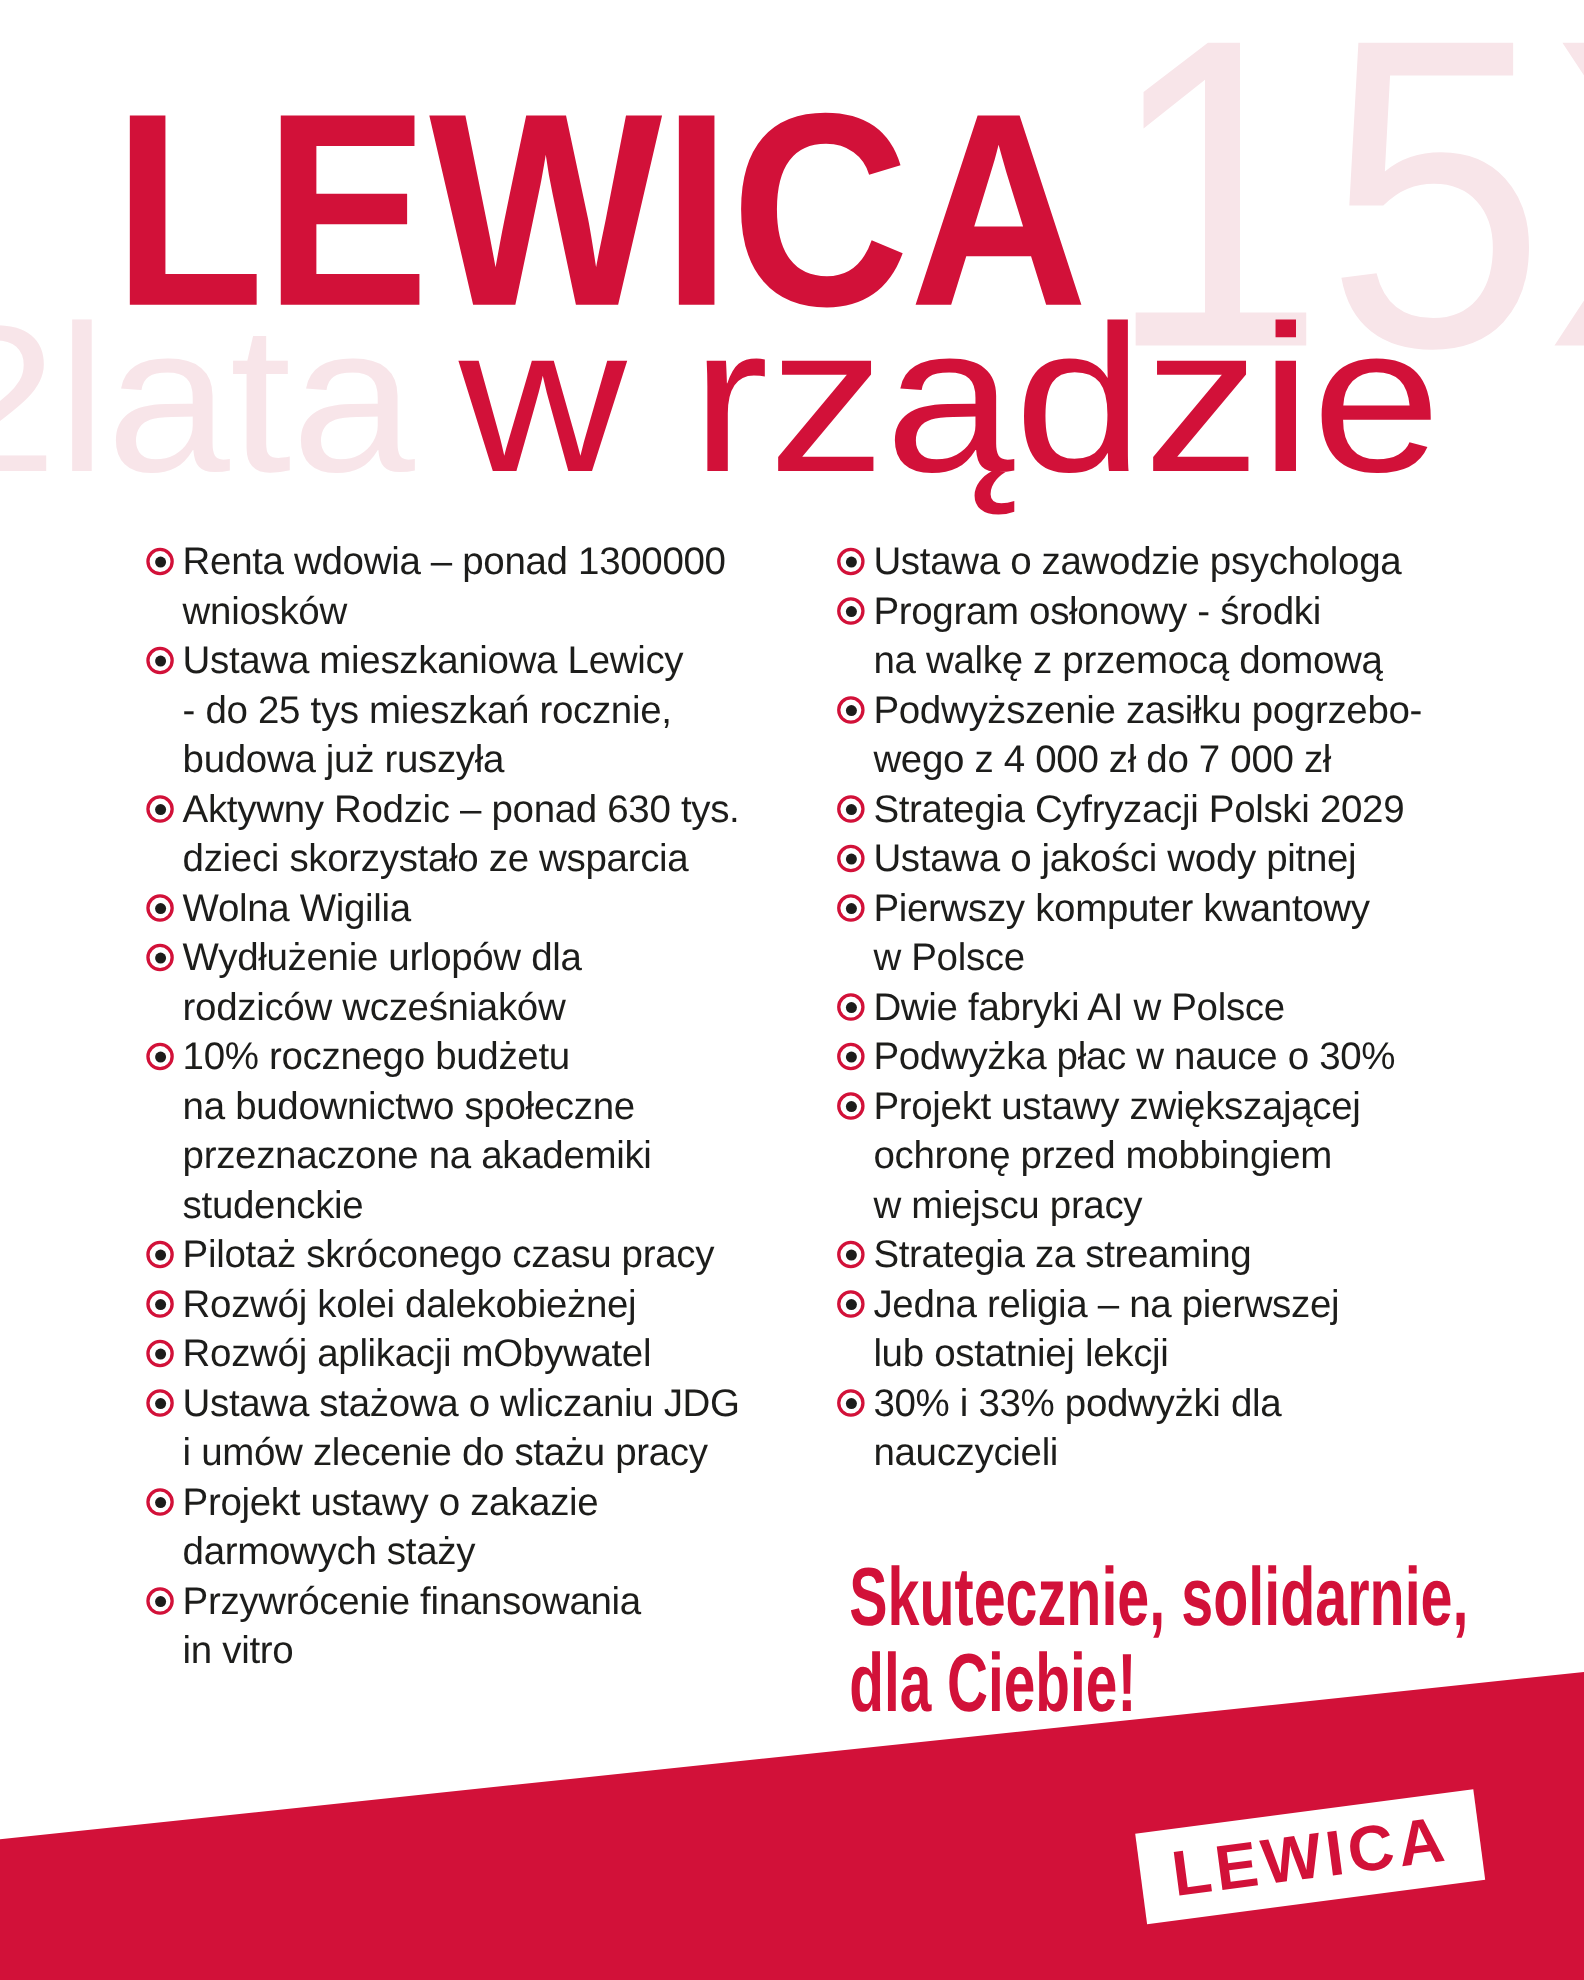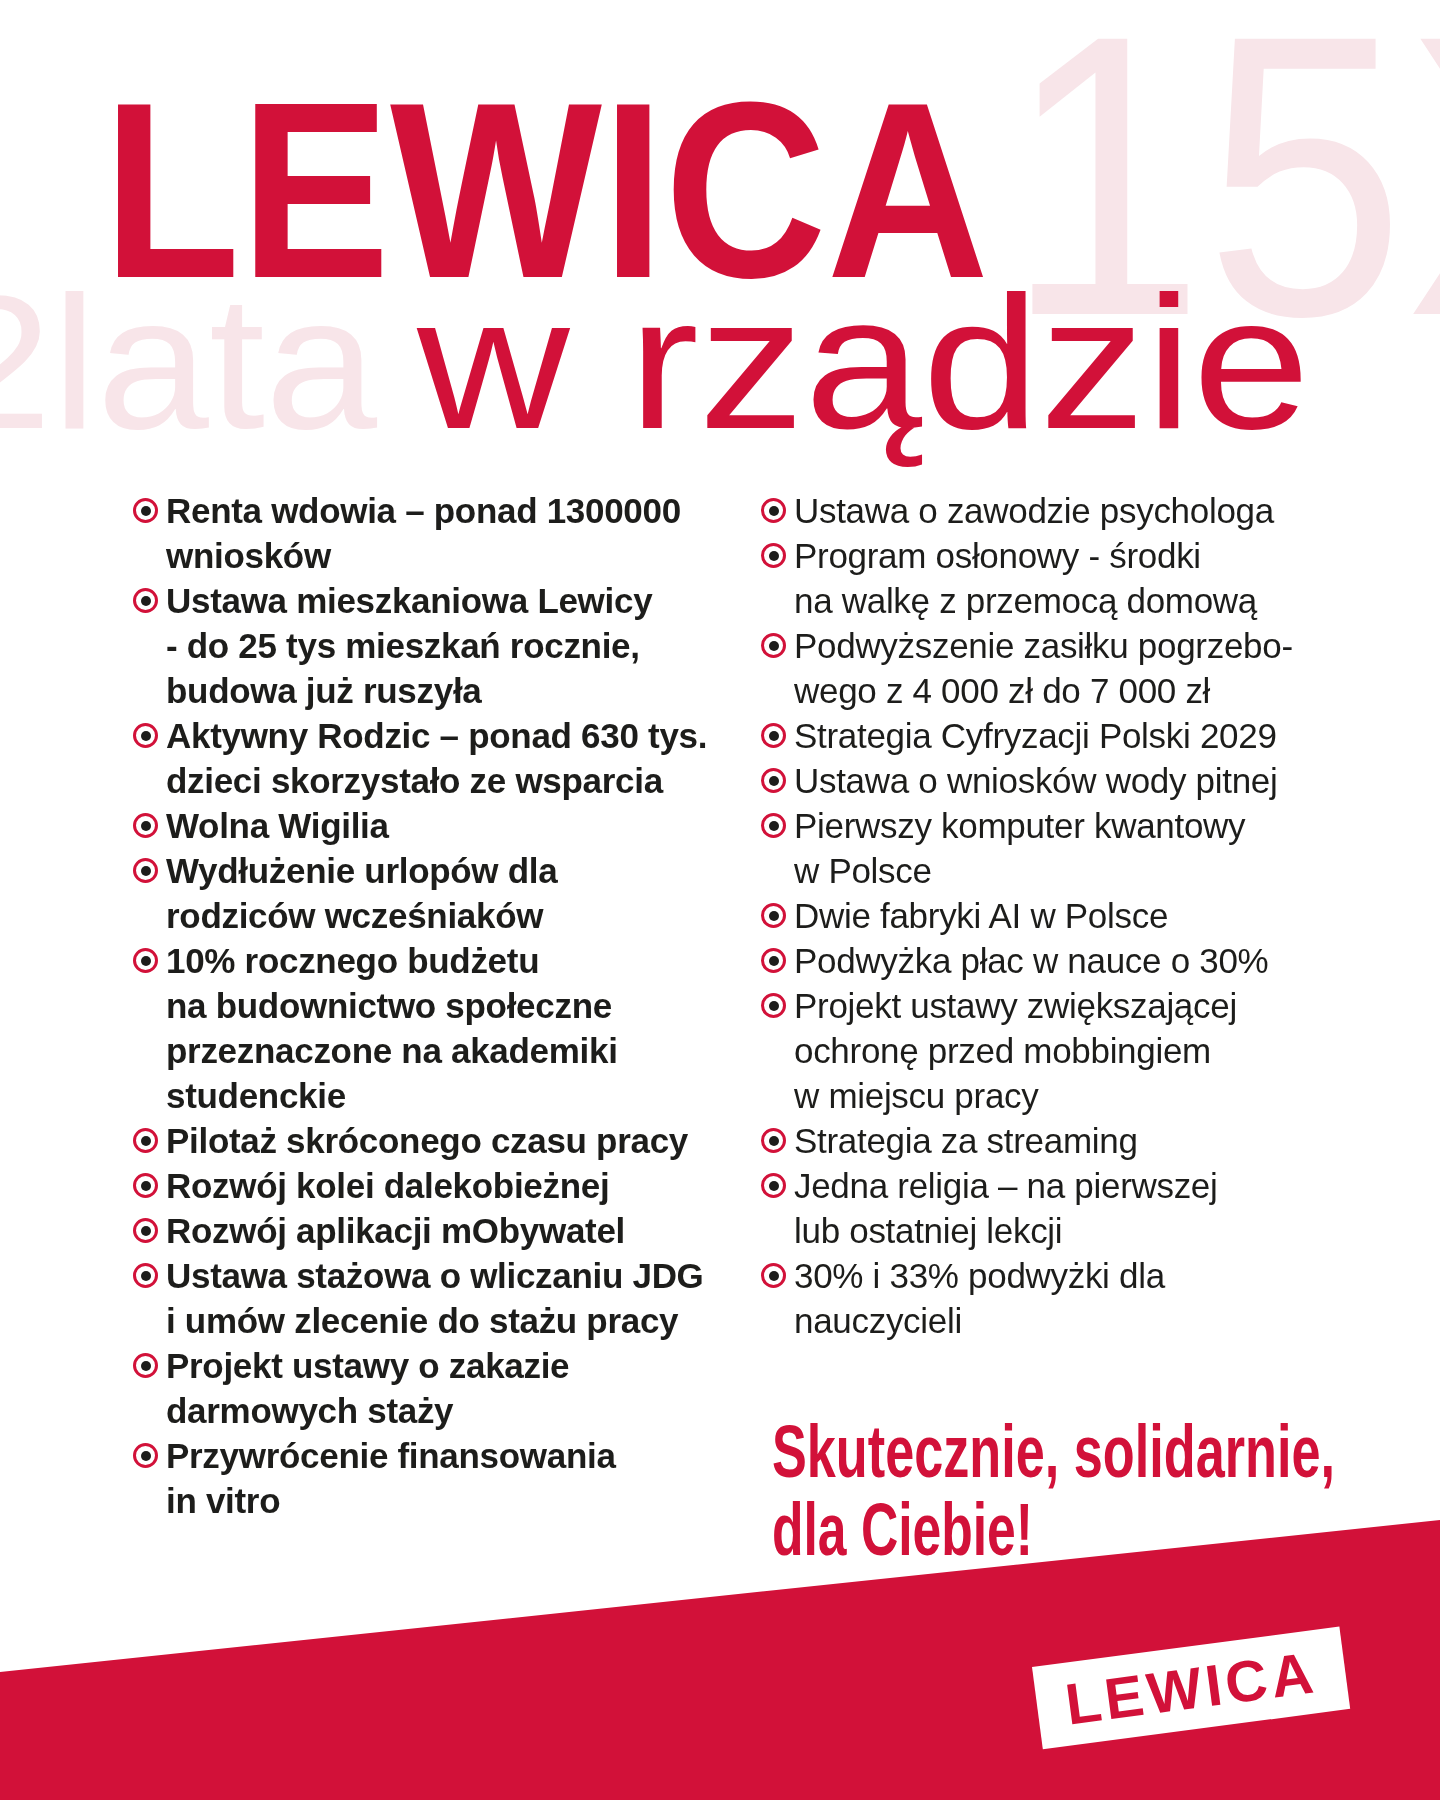--- a/index.html
+++ b/index.html
@@ -7,21 +7,21 @@
     position:relative;width:1440px;height:1800px;background:#ffffff;
     overflow:hidden;font-family:"Liberation Sans",sans-serif;margin:0 auto;
   }
   .hdr-svg, .slogan-svg{position:absolute;left:0;top:0;width:1440px;height:1800px;pointer-events:none;}
   svg text{font-family:"Liberation Sans",sans-serif;}
   .t-pink{fill:#f8e5e9;font-weight:400;}
   .t-red-thin{fill:#d21139;font-weight:400;}
   .t-red-heavy{fill:#d21139;font-weight:700;}
 
   .col{position:absolute;top:488px;}
-  .col-left{left:133px;font-weight:bold;}
+  .col-left{left:133px;}
   .col-right{left:761px;}
   .item{display:flex;align-items:flex-start;}
   .bullet{
     box-sizing:border-box;flex:0 0 auto;width:25px;height:25px;
     border:3.5px solid #d21139;border-radius:50%;
     margin:10px 8px 0 0;display:flex;align-items:center;justify-content:center;
   }
   .bdot{width:10px;height:10px;border-radius:50%;background:#1d1d1b;}
   .txt{font-size:35px;line-height:45px;color:#1d1d1b;white-space:nowrap;letter-spacing:-0.3px;}
 
@@ -166,21 +166,21 @@
         <span class="bullet">
           <span class="bdot"></span>
         </span>
         <span class="txt">Strategia Cyfryzacji Polski 2029</span>
       </div>
 
       <div class="item">
         <span class="bullet">
           <span class="bdot"></span>
         </span>
-        <span class="txt">Ustawa o wniosków wody pitnej</span>
+        <span class="txt">Ustawa o jakości wody pitnej</span>
       </div>
 
       <div class="item">
         <span class="bullet">
           <span class="bdot"></span>
         </span>
         <span class="txt">Pierwszy komputer kwantowy<br>w Polsce</span>
       </div>
 
       <div class="item">

